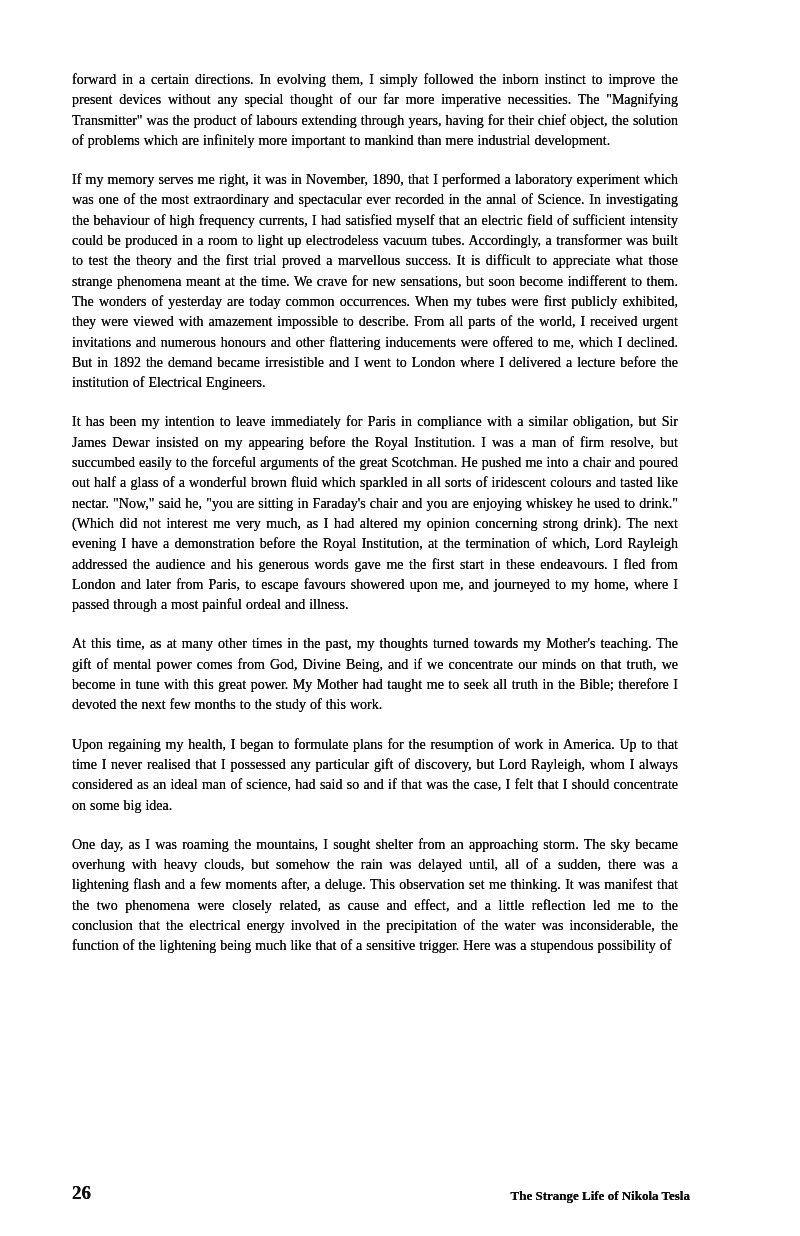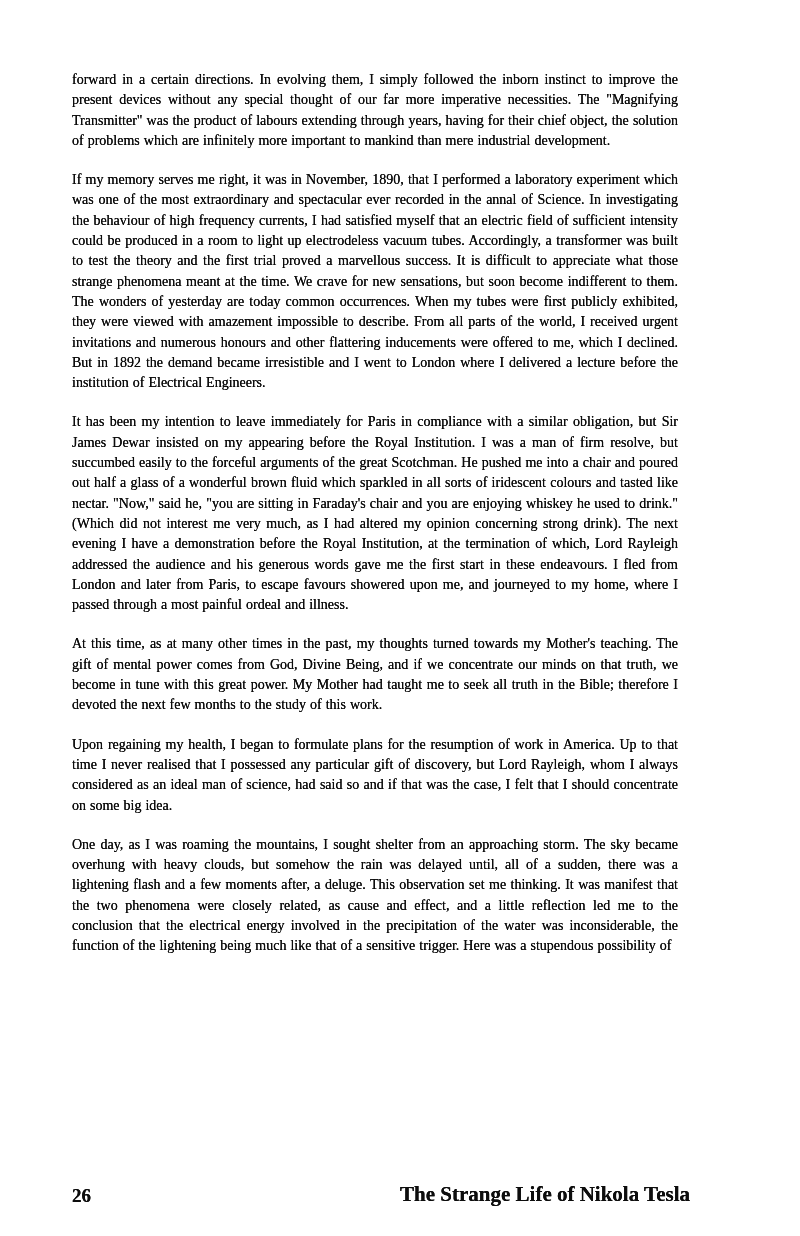--- a/index.html
+++ b/index.html
@@ -51,21 +51,21 @@
     justify-content: space-between;
     align-items: flex-end;
     z-index: 2;
   }
   #footer .pg {
     font-size: 19px;
     font-weight: bold;
     text-shadow: 0 0 0.4px #000;
   }
   #footer .title {
-    font-size: 21px;
+    font-size: 13px;
     font-weight: bold;
     text-shadow: 0 0 0.4px #000;
   }
 </style>
 </head>
 <body>
 
 <div id="page">
 
 

